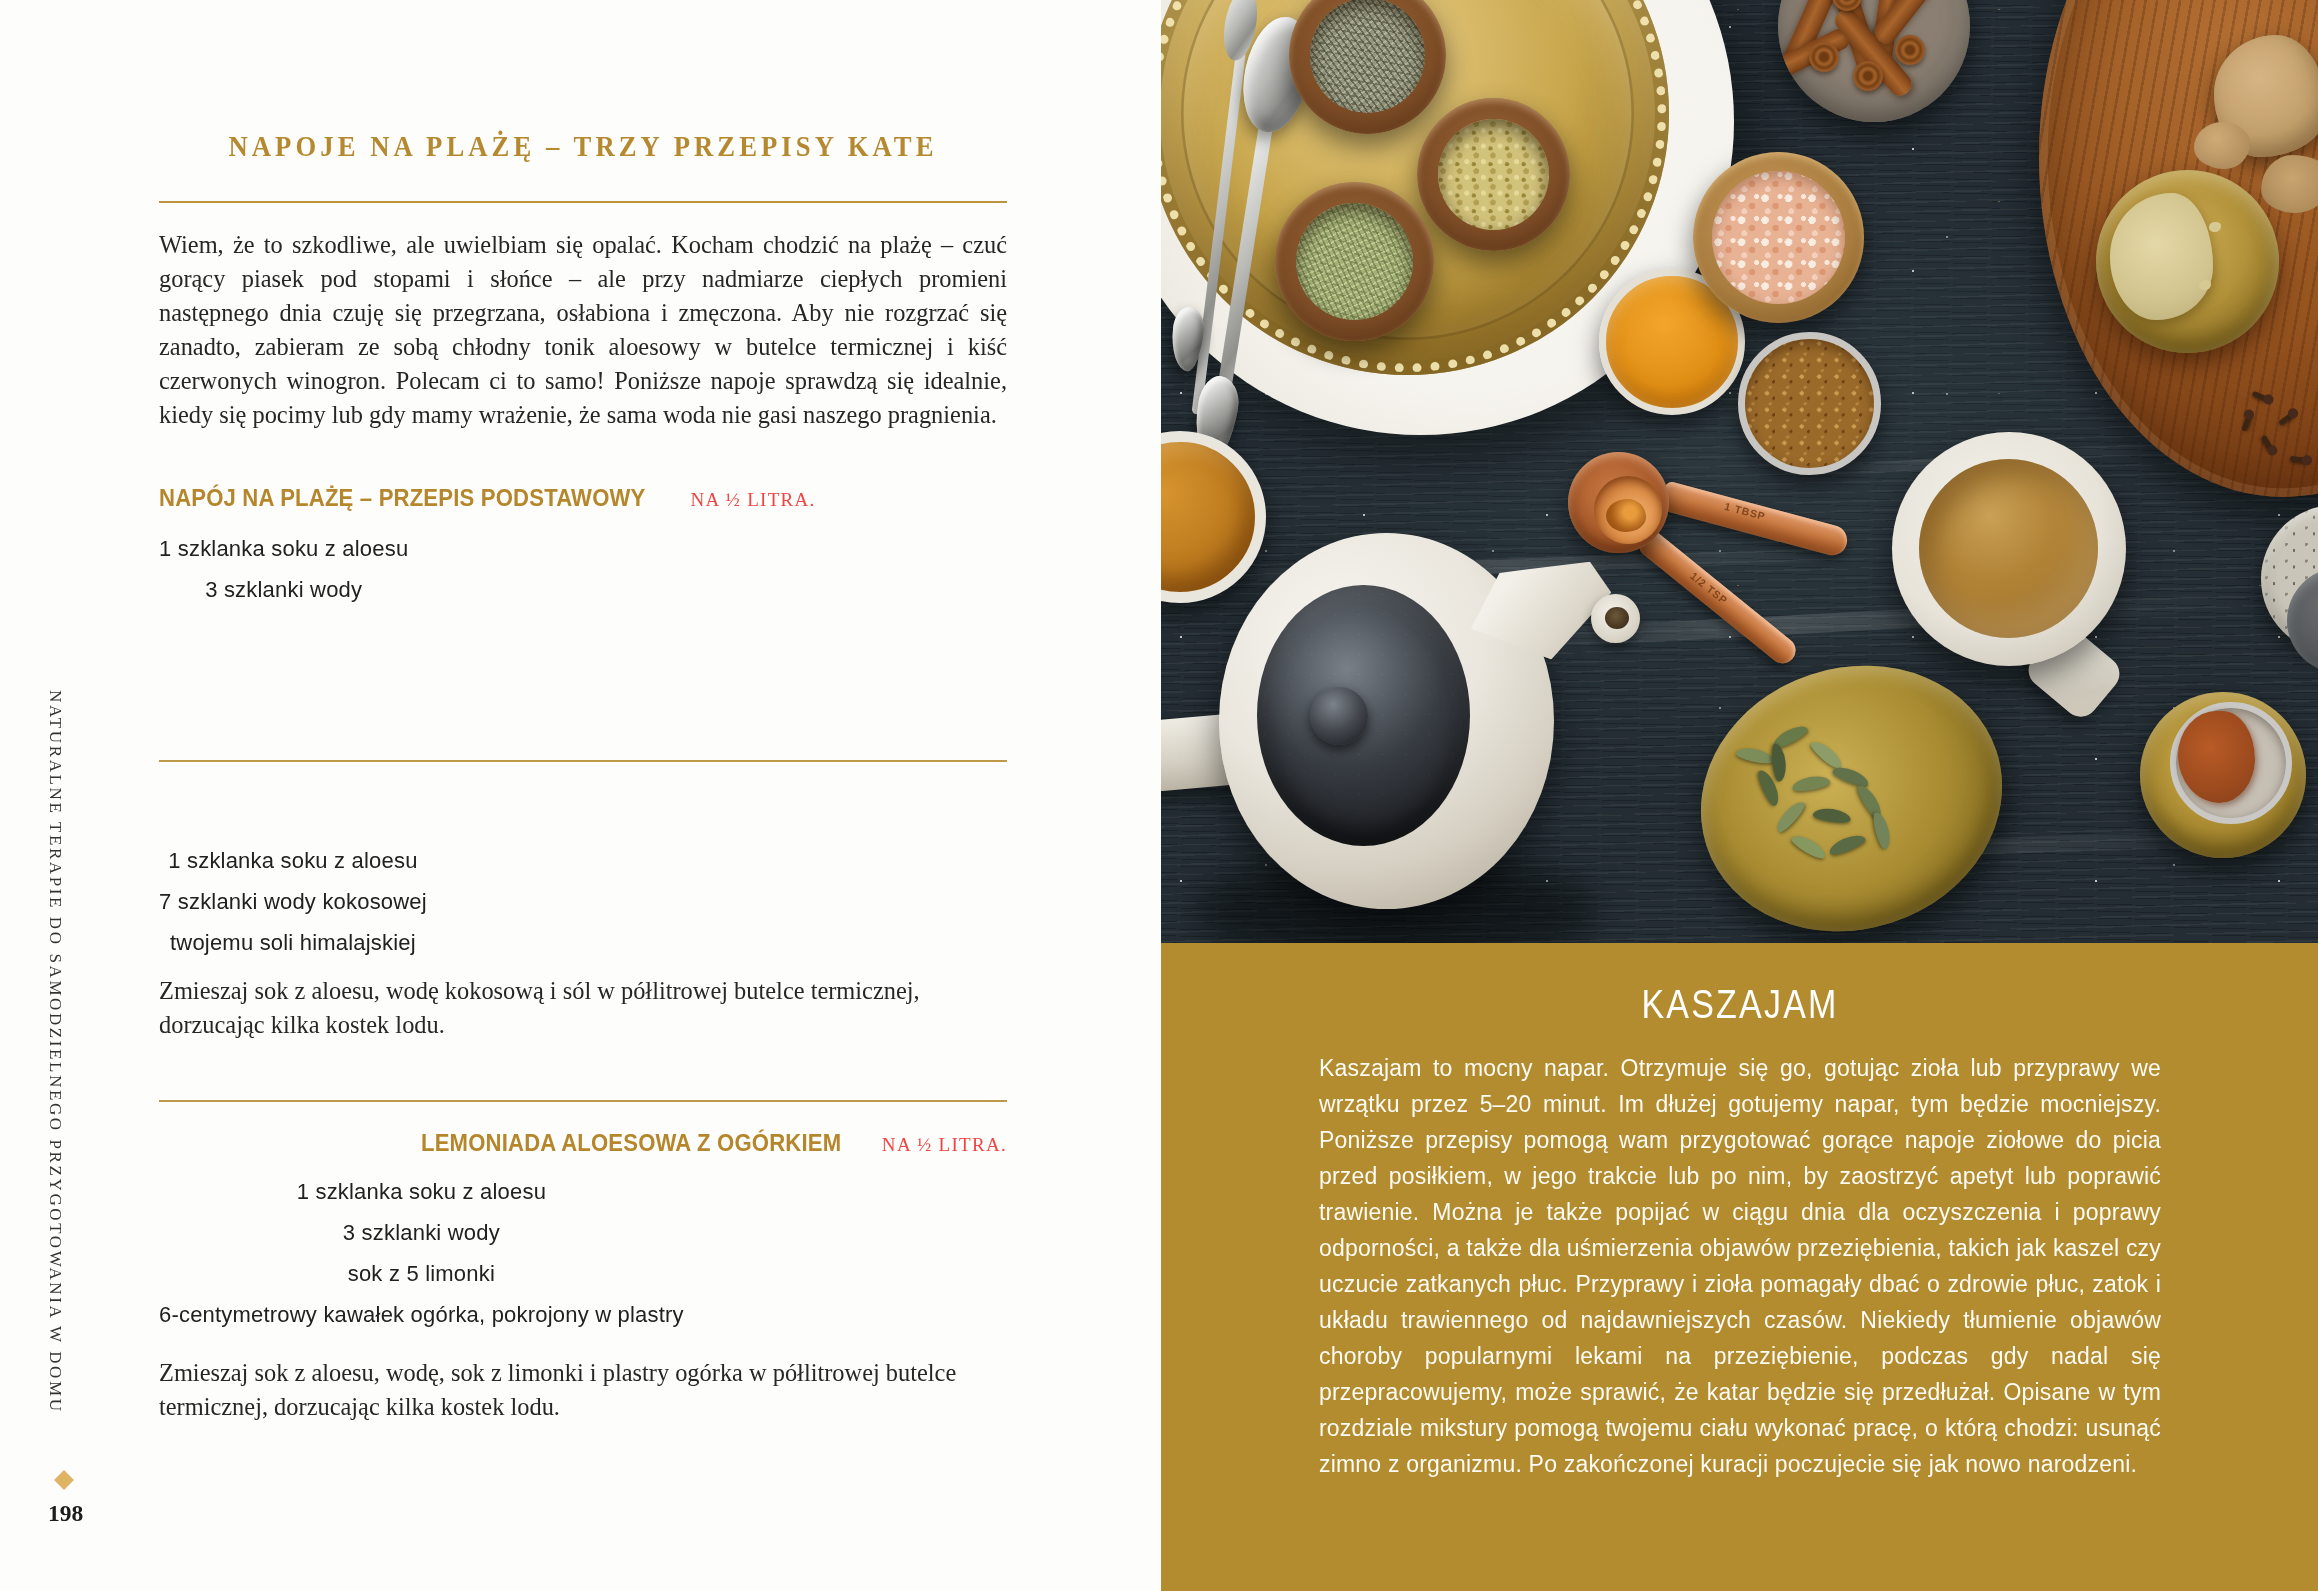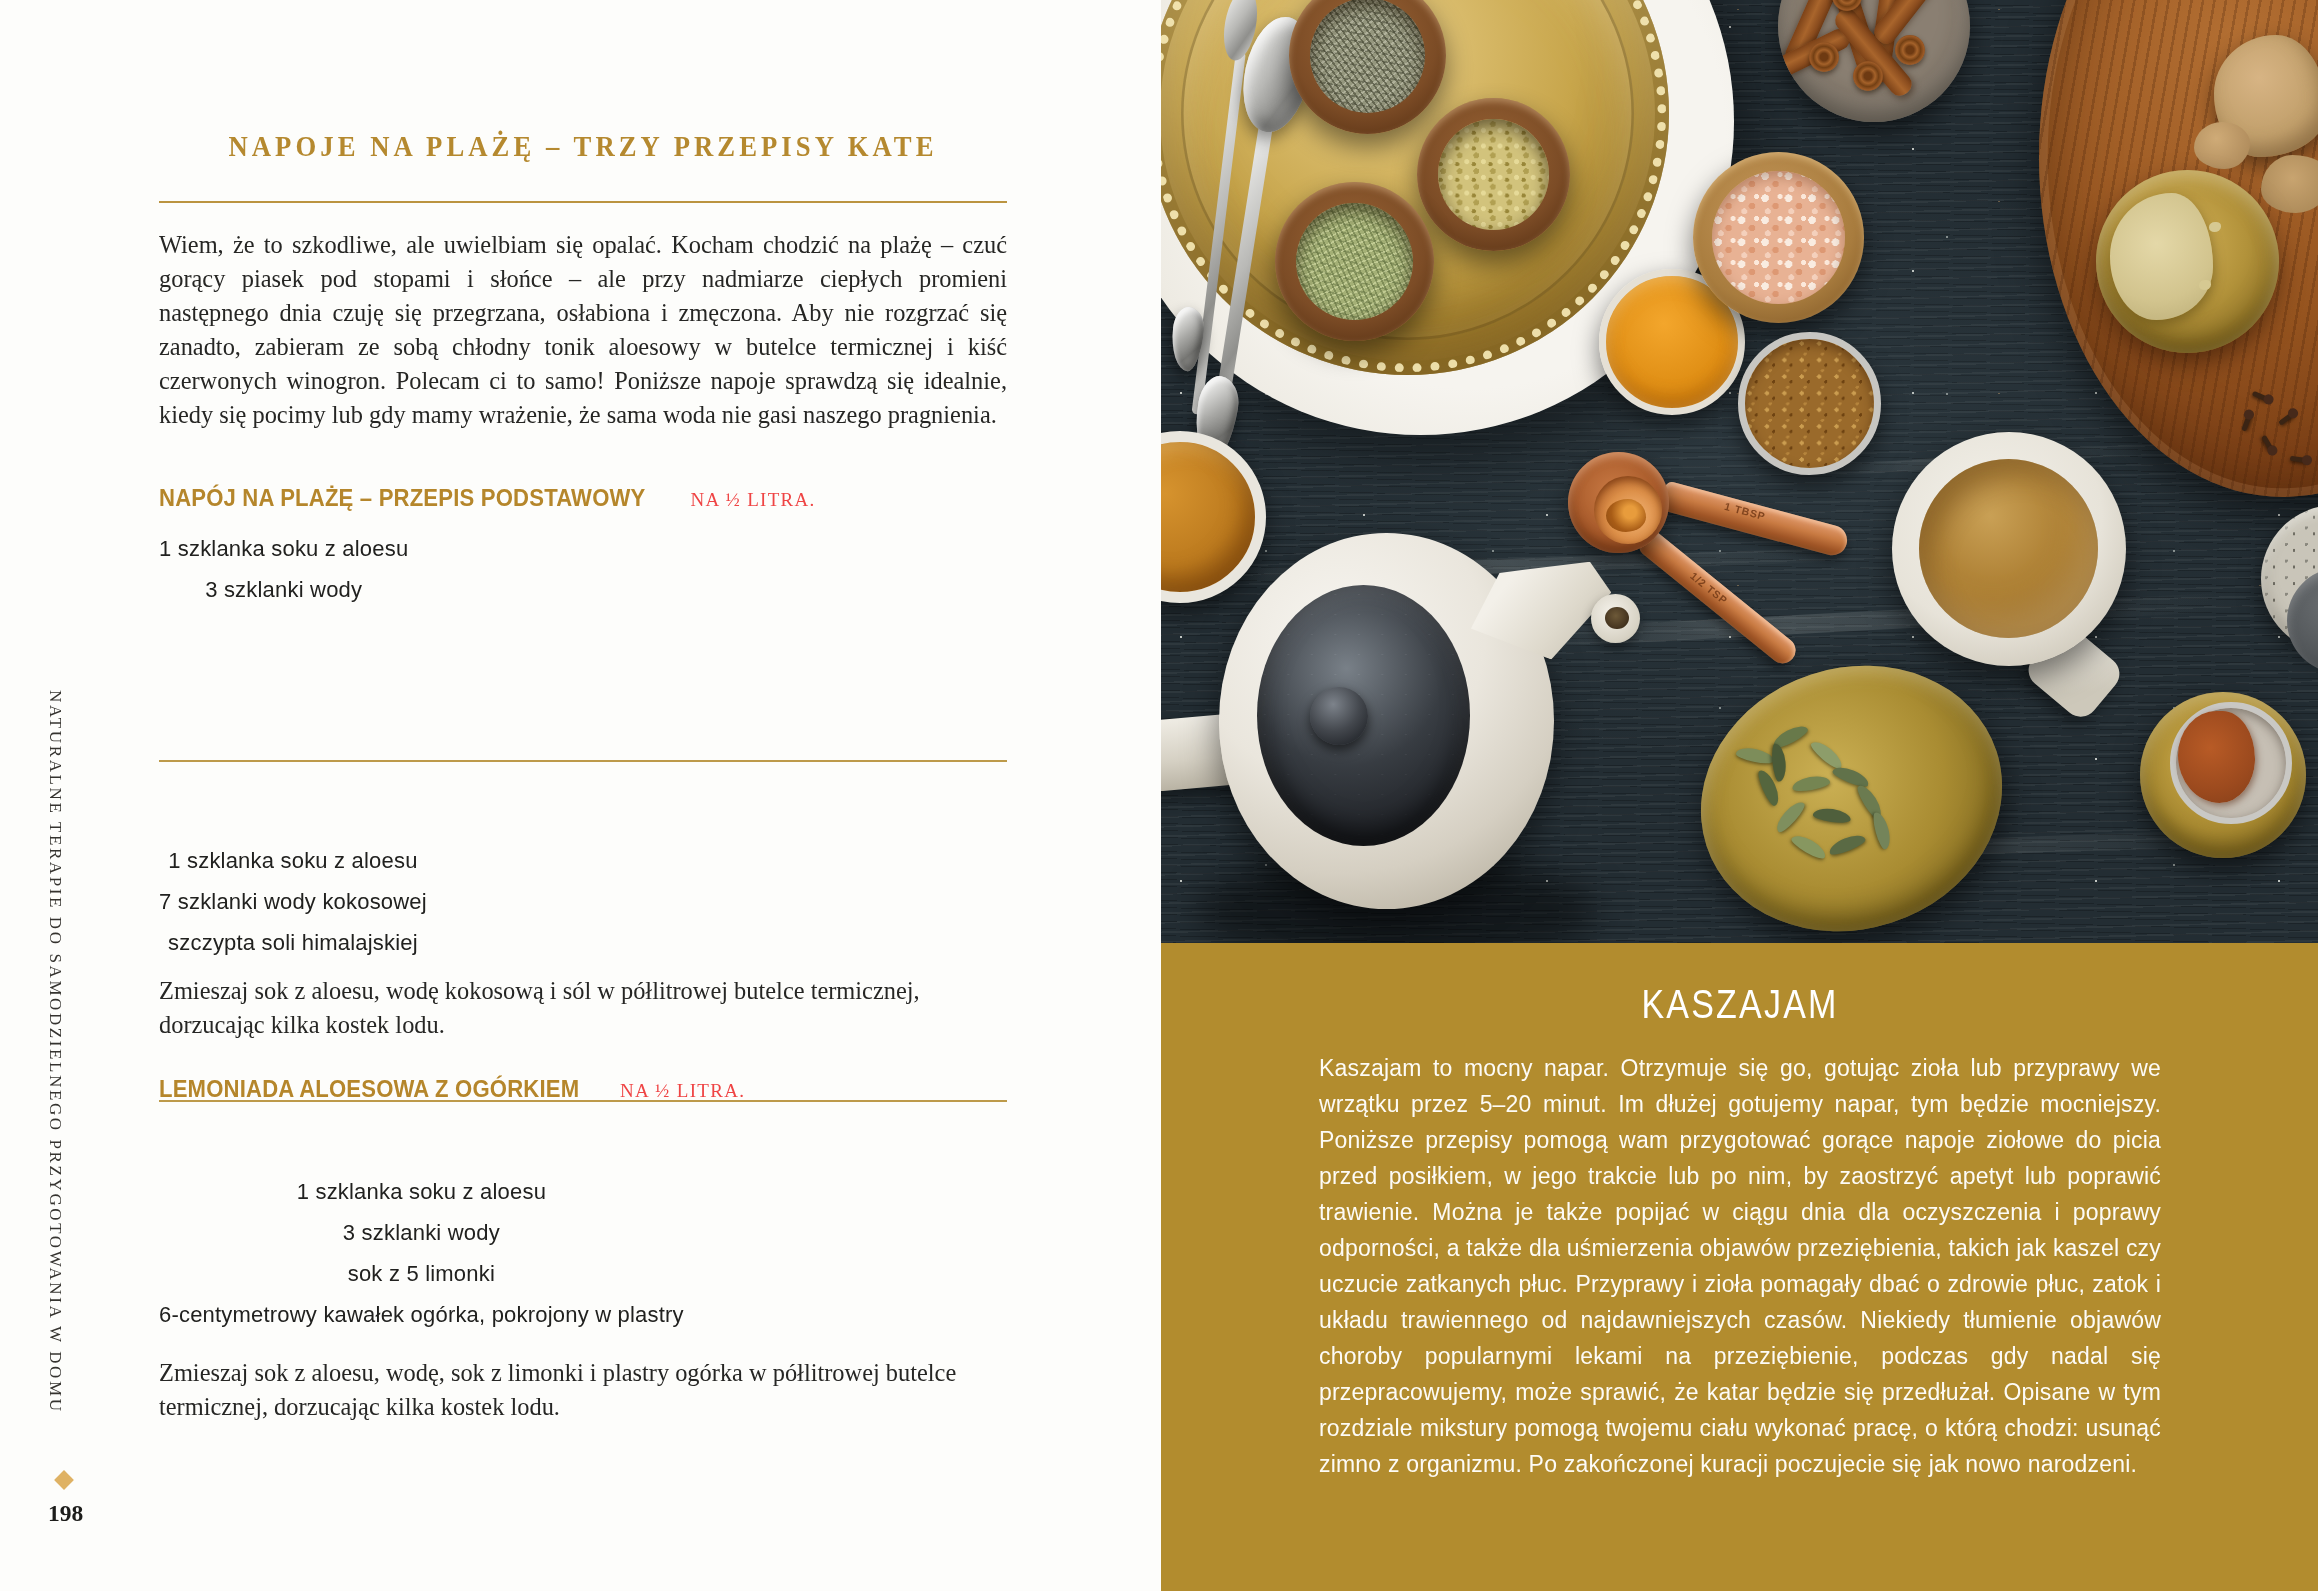--- a/index.html
+++ b/index.html
@@ -20,21 +20,21 @@
   .yield{font:400 19px "Liberation Serif",serif;color:#ef4444;letter-spacing:1.3px;margin-left:14px;}
   .ing{position:absolute;left:0;margin:0;padding:0;list-style:none;
        font:400 22px/41px "Liberation Sans",sans-serif;color:#21211f;letter-spacing:0.2px;text-align:center;}
   .instr{position:absolute;left:0;width:100%;}
   .divider{position:absolute;left:0;width:100%;height:1.7px;background:#bd9a4a;}
 
   .r1-head{top:484px;} .r1-ing{top:528px;} .r1-instr{top:639px;}
   .div1{top:760px;}
   .r2-head{top:798px;} .r2-ing{top:840px;} .r2-instr{top:974px;}
   .div2{top:1100px;}
-  .r3-head{top:1075px;} .r3-ing{top:1171px;} .r3-instr{top:1356px;}
+  .r3-head{top:1129px;text-align:right;} .r3-ing{top:1171px;} .r3-instr{top:1356px;}
 
   .sidebar-vertical{position:absolute;left:45px;top:690px;height:784px;
     writing-mode:vertical-rl;text-orientation:sideways;
     font:400 17px "Liberation Serif",serif;letter-spacing:2.6px;color:#35332f;white-space:nowrap;}
   .diamond{position:absolute;left:57px;top:1473px;width:14px;height:14px;background:#dfb264;transform:rotate(45deg);}
   .page-number{position:absolute;left:48px;top:1500px;font:700 23.5px "Liberation Serif",serif;color:#1d1d1b;}
 
   
   .right-page{position:absolute;left:1161px;top:0;width:1158px;height:1592px;}
 
@@ -279,21 +279,21 @@
       <ul class="ing r1-ing">
         <li>1 szklanka soku z aloesu</li>
         <li>3 szklanki wody</li>
       </ul>
 
       <div class="divider div1"></div>
 
       <ul class="ing r2-ing">
         <li>1 szklanka soku z aloesu</li>
         <li>7 szklanki wody kokosowej</li>
-        <li>szczypta soli himalajskiej</li>
+        <li>twojemu soli himalajskiej</li>
       </ul>
       <p class="serif-body instr r2-instr">Zmieszaj sok z aloesu, wodę kokosową i sól w półlitrowej butelce termicznej, dorzucając kilka kostek lodu.</p>
 
       <div class="divider div2"></div>
 
       <h2 class="recipe-head r3-head"><span class="rh">LEMONIADA ALOESOWA Z OGÓRKIEM</span><span class="yield">NA ½ LITRA.</span></h2>
       <ul class="ing r3-ing">
         <li>1 szklanka soku z aloesu</li>
         <li>3 szklanki wody</li>
         <li>sok z 5 limonki</li>

